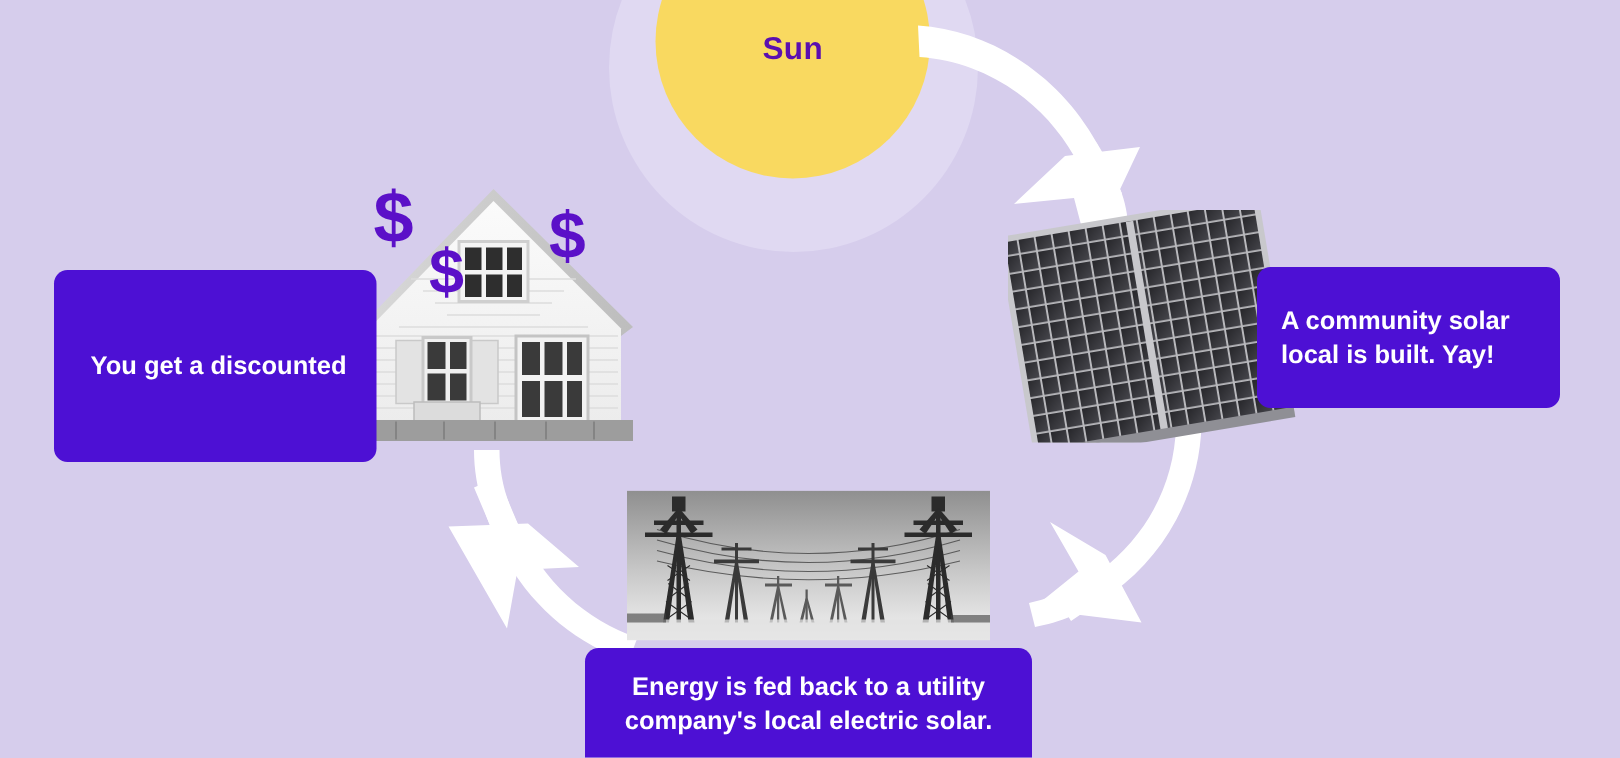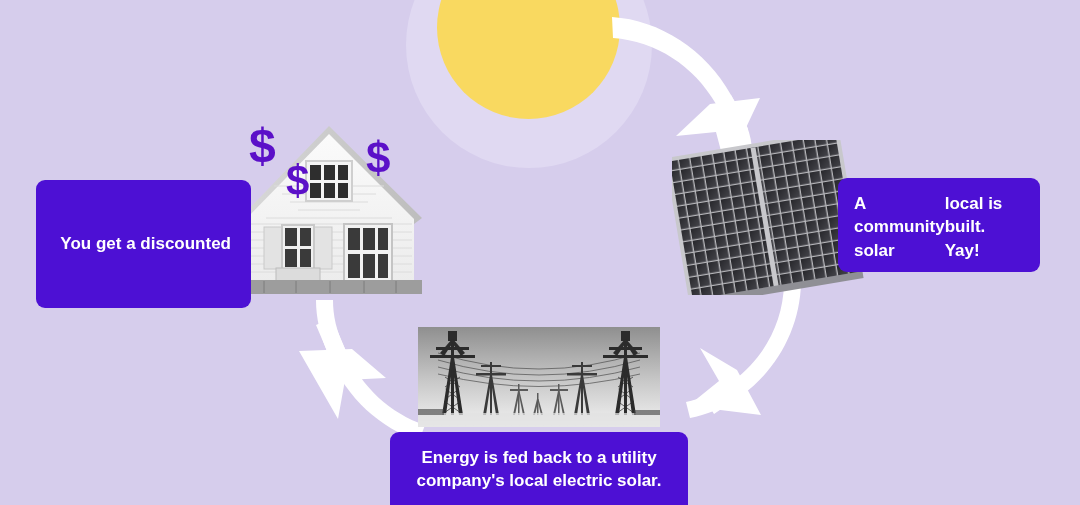--- a/index.html
+++ b/index.html
@@ -33,21 +33,21 @@
     border-radius:9px;box-sizing:border-box;
   }
   #box-left{
     left:36px;top:180px;width:215px;height:128px;
     padding:16px 20px 16px 14px;text-align:right;
     display:flex;flex-direction:column;justify-content:center;
   }
   #box-right{
     left:838px;top:178px;width:202px;height:94px;
     padding:14px 16px;text-align:left;
-    display:flex;flex-direction:row;justify-content:center;
+    display:flex;flex-direction:column;justify-content:center;
   }
   #box-bottom{
     left:390px;top:432px;width:298px;height:80px;
     padding:14px 16px;text-align:center;
     display:flex;flex-direction:column;justify-content:flex-start;
     border-radius:9px 9px 0 0;
   }
 
   
   .house{position:absolute;left:234px;top:124px;width:196px;height:172px;}
@@ -71,20 +71,21 @@
   
   .arrow-layer{position:absolute;inset:0;pointer-events:none;}
 </style>
 </head>
 <body>
 
 <div id="stage">
 
   <div class="sun-glow"></div>
   <div class="sun-disc"></div>
+  <div class="sun-label">Sun</div>
 
   <svg class="arrow-layer" width="1080" height="505" viewBox="0 0 1080 505" fill="none">
 
     <g>
       <path d="M612 17 C 660 20, 706 50, 731 95 L 748 129 L 733 137 L 716 104 C 694 66, 656 41, 613 38 Z" fill="#ffffff"></path>
       <path d="M710 104 L 760 98 L 726 170 L 716 132 L 676 136 Z" fill="#ffffff"></path>
       <path d="M731 95 C 745 118, 752 135, 752 152 L 735 152 C 735 138, 729 122, 716 101 Z" fill="#ffffff"></path>
     </g>
 
     <g>

